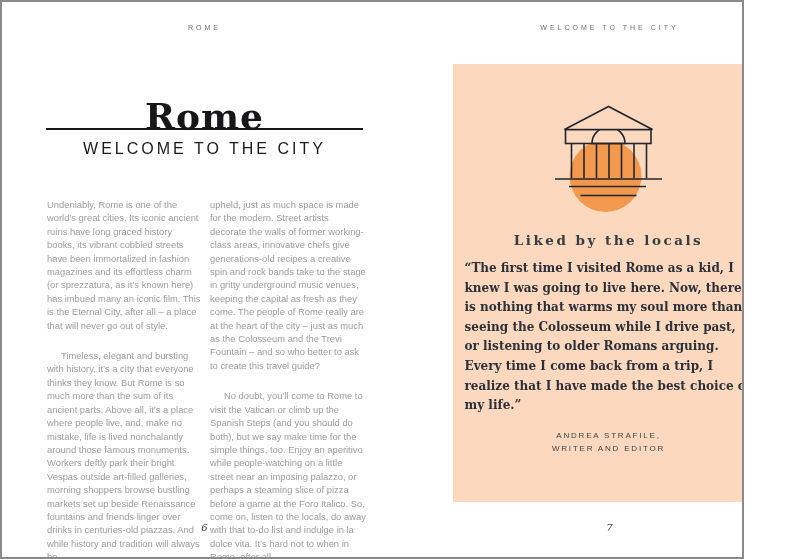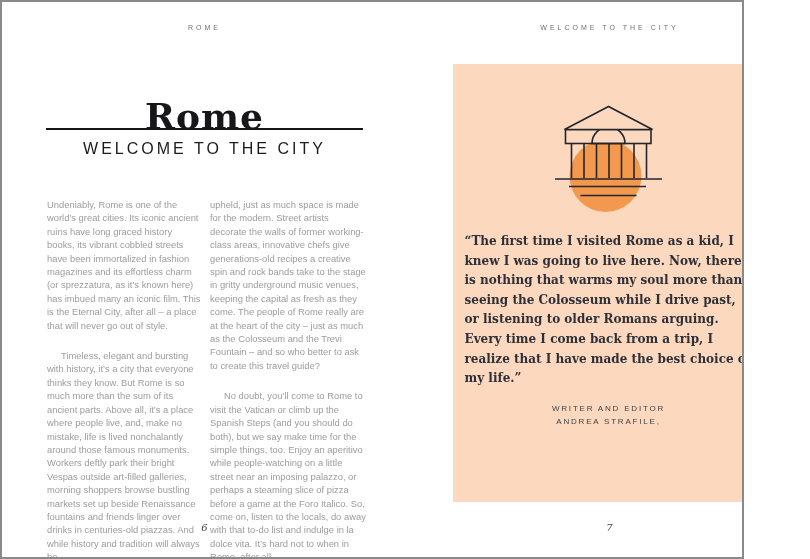--- a/index.html
+++ b/index.html
@@ -123,23 +123,24 @@
           <line x1="107.5" y1="47.5" x2="107.5" y2="82"></line>
         </g>
 
         <g stroke="#23252E" stroke-width="1.6">
           <line x1="16" y1="83" x2="123" y2="83"></line>
           <line x1="30" y1="90.5" x2="107" y2="90.5"></line>
           <line x1="41.5" y1="99.5" x2="97.5" y2="99.5"></line>
         </g>
       </svg>
     </div>
+    <div class="card-heading">Liked by the locals</div>
     <div class="card-quote">“The first time I visited Rome as a kid, I knew I was going to live here. Now, there is nothing that warms my soul more than seeing the Colosseum while I drive past, or listening to older Romans arguing. Every time I come back from a trip, I realize that I have made the best choice of my life.”</div>
     <div class="card-attribution">
+      <div>ANDREA STRAFILE,</div>
       <div>WRITER AND EDITOR</div>
-      <div>ANDREA STRAFILE,</div>
     </div>
   </div>
 
   <div class="folio folio-left">6</div>
   <div class="folio folio-right">7</div>
 
 </div>
 
 </body></html>

